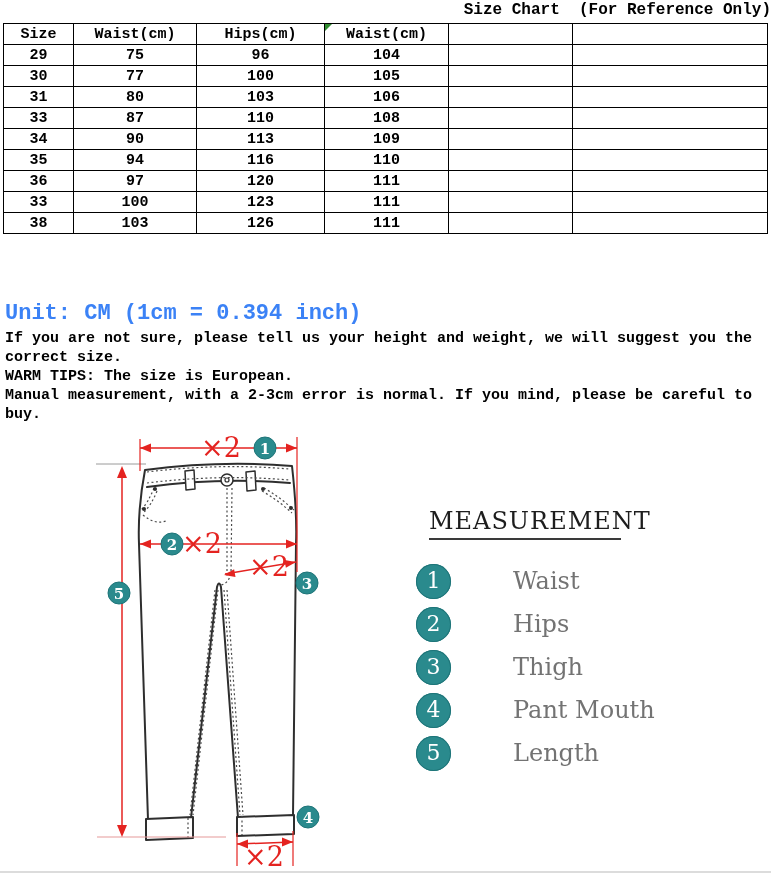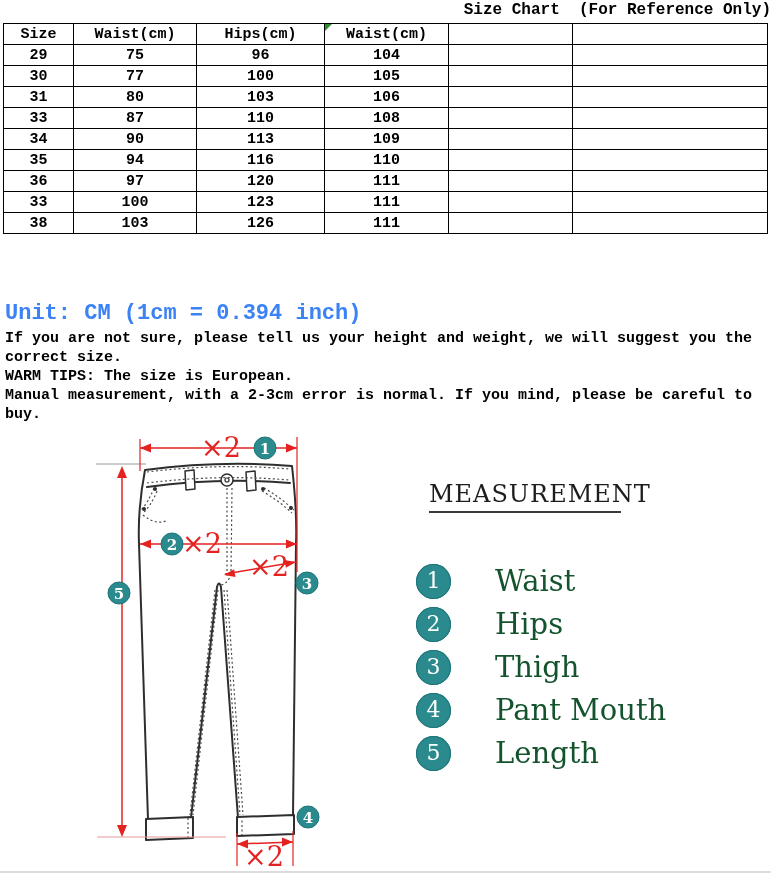--- a/index.html
+++ b/index.html
@@ -19,30 +19,30 @@
 
   .unit-note { position:absolute; top:301px; left:5px; font-size:22px; font-weight:bold;
                color:#3b82f6; white-space:pre; }
 
   .tips { position:absolute; top:329px; left:5px; width:759px; font-size:15px;
           font-weight:bold; line-height:19px; }
   .tips p { margin:0; }
 
   svg.diagram { position:absolute; left:0; top:425px; }
 
-  .legend-title { position:absolute; left:429px; top:480px; width:192px; text-align:center;
+  .legend-title { position:absolute; left:429px; top:507px; width:192px; text-align:center;
                   font-family:"DejaVu Serif", serif; font-size:24px; letter-spacing:1px;
                   color:#1d1d1d; border-bottom:2px solid #3a3a3a; padding-bottom:3px; }
   .legend { position:absolute; left:416px; top:563px; }
   .legend-item { display:flex; align-items:center; height:36px; margin-bottom:7px; }
   .legend-num { flex:0 0 35px; width:35px; height:35px; border-radius:50%; background:#2a8a8d;
                 box-shadow:inset 0 0 0 1px #1e7478; color:#fff; font-family:"DejaVu Serif", serif;
                 font-size:22px; text-align:center; line-height:34px; }
-  .legend-label { margin-left:44px; font-family:"DejaVu Serif", serif; font-size:29px;
-                  color:#14532d; white-space:nowrap; }
+  .legend-label { margin-left:62px; font-family:"DejaVu Serif", serif; font-size:24px;
+                  color:#737373; white-space:nowrap; }
 
   .bottom-rule { position:absolute; left:0; top:871px; width:771px; height:2px; background:#dcdcdc; }
 </style>
 </head>
 <body>
 
 <div class="page">
 
   <div class="size-title">Size Chart  (For Reference Only)</div>
 

